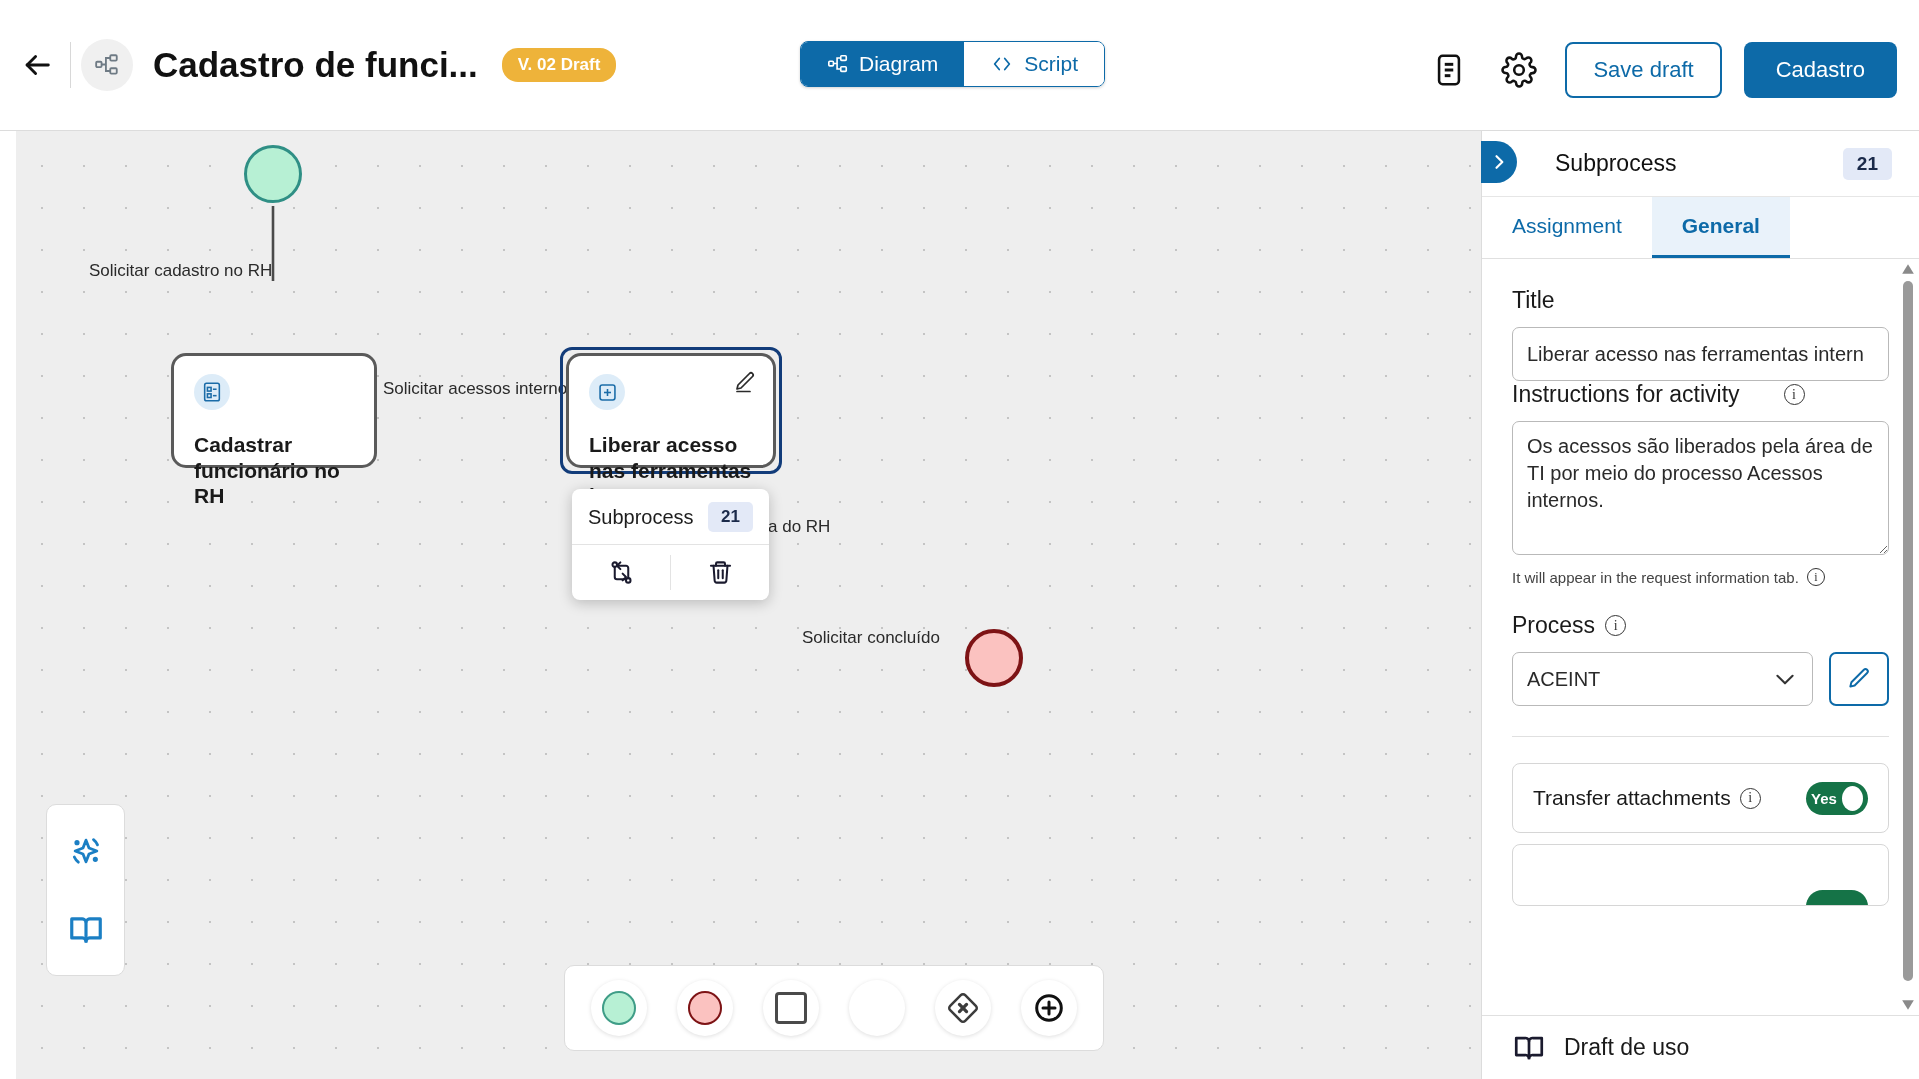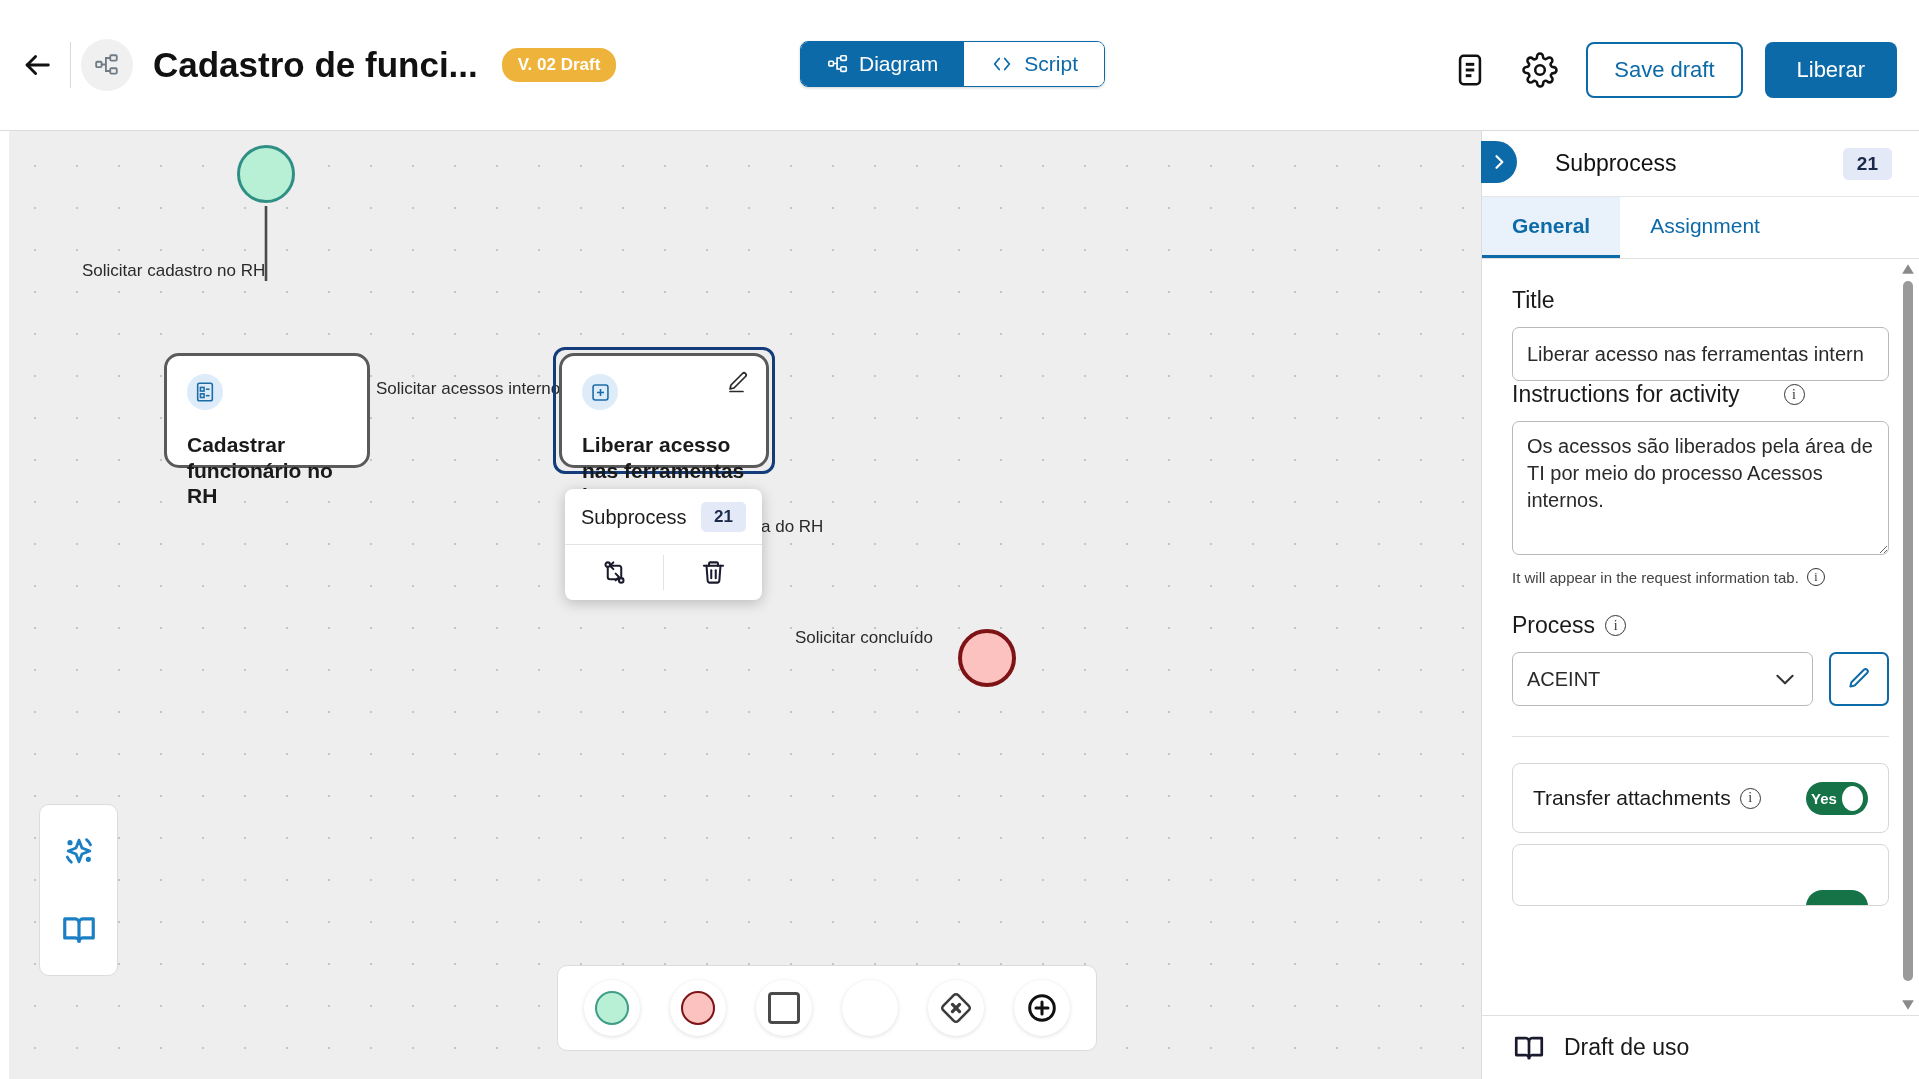--- a/index.html
+++ b/index.html
@@ -62,21 +62,21 @@
     white-space: nowrap;
   }
   .btn-primary {
     background: #0d6aa8; color: #fff; border: none;
     font-size: 22px; padding: 15px 32px; border-radius: 8px; cursor: pointer;
     white-space: nowrap;
   }
 
   
   .canvas {
-    position: absolute; top: 131px; left: 9px; width: 1481px; height: 948px;
+    position: absolute; top: 131px; left: 16px; width: 1481px; height: 948px;
     background-color: #eeeeee;
     background-image: radial-gradient(#c4c4c4 1.1px, transparent 1.1px);
     background-size: 42px 42px; background-position: 5px 14px;
     overflow: hidden;
   }
   .svg-layer { position: absolute; inset: 0; }
 
   .node {
     position: absolute; background: #fff; border: 3px solid #5a5a5a;
     border-radius: 15px; padding: 18px 20px;
@@ -279,21 +279,21 @@
           <line x1="9" y1="16" x2="13" y2="16" stroke-width="2.1"></line>
         </svg>
       </div>
       <div class="icon-btn">
         <svg width="36" height="36" viewBox="0 0 24 24" fill="none" stroke="#111" stroke-width="1.7">
           <circle cx="12" cy="12" r="3.2"></circle>
           <path d="M19.4 15a1.6 1.6 0 0 0 .32 1.77l.06.06a2 2 0 1 1-2.83 2.83l-.06-.06a1.6 1.6 0 0 0-1.77-.32 1.6 1.6 0 0 0-1 1.47V21a2 2 0 1 1-4 0v-.1A1.6 1.6 0 0 0 9 19.4a1.6 1.6 0 0 0-1.77.32l-.06.06a2 2 0 1 1-2.83-2.83l.06-.06A1.6 1.6 0 0 0 4.72 15a1.6 1.6 0 0 0-1.47-1H3a2 2 0 1 1 0-4h.1A1.6 1.6 0 0 0 4.6 9a1.6 1.6 0 0 0-.32-1.77l-.06-.06a2 2 0 1 1 2.83-2.83l.06.06A1.6 1.6 0 0 0 9 4.72h.08A1.6 1.6 0 0 0 10 3.25V3a2 2 0 1 1 4 0v.1a1.6 1.6 0 0 0 1 1.47 1.6 1.6 0 0 0 1.77-.32l.06-.06a2 2 0 1 1 2.83 2.83l-.06.06A1.6 1.6 0 0 0 19.28 9v.08a1.6 1.6 0 0 0 1.47 1H21a2 2 0 1 1 0 4h-.1a1.6 1.6 0 0 0-1.5 1z"></path>
         </svg>
       </div>
       <button class="btn-outline">Save draft</button>
-      <button class="btn-primary">Liberar</button>
+      <button class="btn-primary">Cadastro</button>
     </div>
   </div>
 
   <div class="canvas">
 
     <svg class="svg-layer">
       <defs>
         <marker id="arrow" viewBox="0 0 10 10" refX="9" refY="5" markerWidth="7" markerHeight="7" orient="auto-start-reverse">
           <path d="M 0 1 L 9 5 L 0 9" fill="none" stroke="#4a4a4a" stroke-width="1.6"></path>
         </marker>
@@ -433,22 +433,22 @@
       <div class="collapse-tab">
         <svg width="20" height="20" viewBox="0 0 24 24" fill="none" stroke="#fff" stroke-width="2.6" stroke-linecap="round" stroke-linejoin="round">
           <polyline points="9 5 16 12 9 19"></polyline>
         </svg>
       </div>
       <div class="rp-head-title">Subprocess</div>
       <div class="rp-head-badge">21</div>
     </div>
 
     <div class="rp-tabs">
+      <div class="rp-tab">Assignment</div>
       <div class="rp-tab active">General</div>
-      <div class="rp-tab">Assignment</div>
     </div>
 
     <div class="rp-body">
       <div class="fld-label">Title</div>
       <input class="fld-input" type="text" value="Liberar acesso nas ferramentas intern" style="">
 
       <div class="fld-label" style="gap:44px;">
         <span>Instructions for activity</span>
         <span class="info-i">i</span>
       </div>

